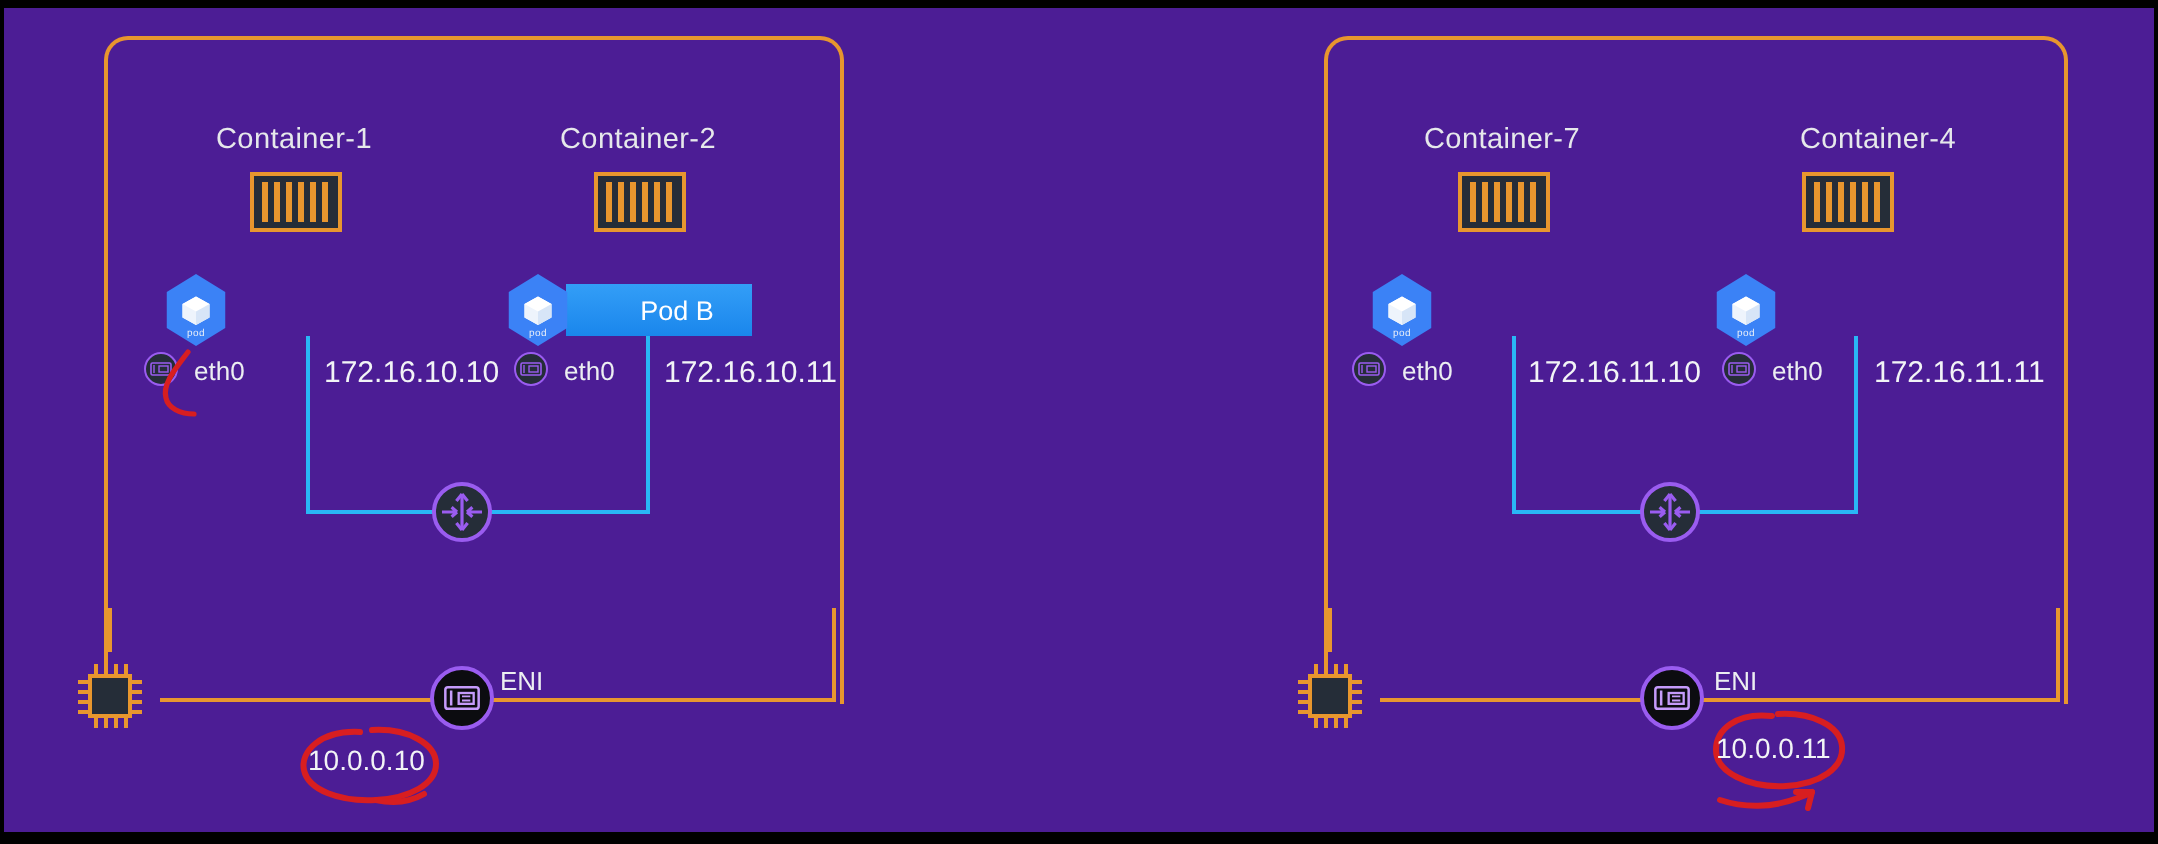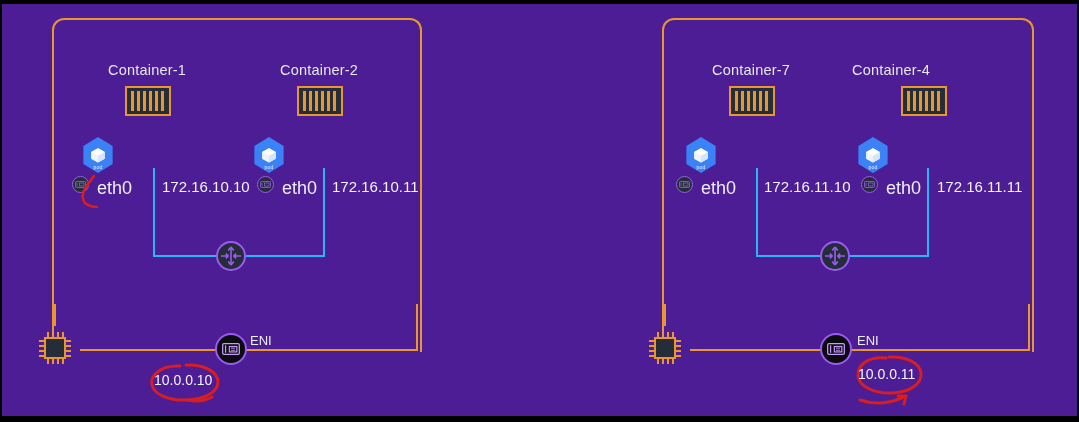--- a/index.html
+++ b/index.html
@@ -99,21 +99,21 @@
     width: 17px; height: 17px;
     border: 1.6px solid #9a5cf0;
     border-radius: 50%;
     box-sizing: border-box;
     display: flex; align-items:center; justify-content:center;
     background: #252d38;
   }
   .eth-label {
     position: absolute;
     color: #eceef1;
-    font-size: 18px;
+    font-size: 13px;
     white-space: nowrap;
   }
   .ip-label {
     position: absolute;
     color: #f2f4f6;
     font-size: 15px;
     white-space: nowrap;
   }
 
   
@@ -218,20 +218,23 @@
   <div class="eni-small" style="left:70px; top:172px;">
     <svg width="11" height="9" viewBox="0 0 22 16" aria-hidden="true">
         <rect x="1" y="2" width="20" height="12" rx="1.5" fill="none" stroke="#9a5cf0" stroke-width="1.6"></rect>
         <rect x="9" y="5" width="9" height="6" fill="none" stroke="#9a5cf0" stroke-width="1.4"></rect>
         <path d="M4 4 L4 12" stroke="#9a5cf0" stroke-width="1.4"></path>
       </svg>
   </div>
   <div class="eth-label" style="left:95px; top:174px;">eth0</div>
   <div class="ip-label" style="left:160px; top:174px;">172.16.10.10</div>
 
+  <div class="pod-bar" style="left:281px; top:138px; width:93px;">
+    <span>Pod B</span>
+  </div>
   <div class="pod-hex" style="left:250px; top:133px;">
     <svg width="18" height="18" viewBox="0 0 24 24" aria-hidden="true">
         <path d="M12 3 L21 8 L21 17 L12 22 L3 17 L3 8 Z" fill="#ffffff"></path>
         <path d="M12 3 L21 8 L12 13 L3 8 Z" fill="#ffffff"></path>
         <path d="M12 13 L21 8 L21 17 L12 22 Z" fill="#d7e5f7"></path>
         <path d="M12 13 L3 8 L3 17 L12 22 Z" fill="#eef4fc"></path>
       </svg>
     <span class="pod-word">pod</span>
   </div>
   <div class="eni-small" style="left:255px; top:172px;">
@@ -305,21 +308,21 @@
   <div class="container-label" style="left:694px; top:58px; width:110px;">Container-7</div>
   <div class="container-icon" style="left:727px; top:82px;">
     <i style="left:4px"></i>
       <i style="left:10px"></i>
       <i style="left:16px"></i>
       <i style="left:22px"></i>
       <i style="left:28px"></i>
       <i style="left:34px"></i>
   </div>
 
-  <div class="container-label" style="left:818px; top:58px; width:110px;text-align:right;">Container-4</div>
+  <div class="container-label" style="left:882px; top:58px; width:110px;">Container-4</div>
   <div class="container-icon" style="left:899px; top:82px;">
     <i style="left:4px"></i>
       <i style="left:10px"></i>
       <i style="left:16px"></i>
       <i style="left:22px"></i>
       <i style="left:28px"></i>
       <i style="left:34px"></i>
   </div>
 
   <div class="pod-hex" style="left:682px; top:133px;">

